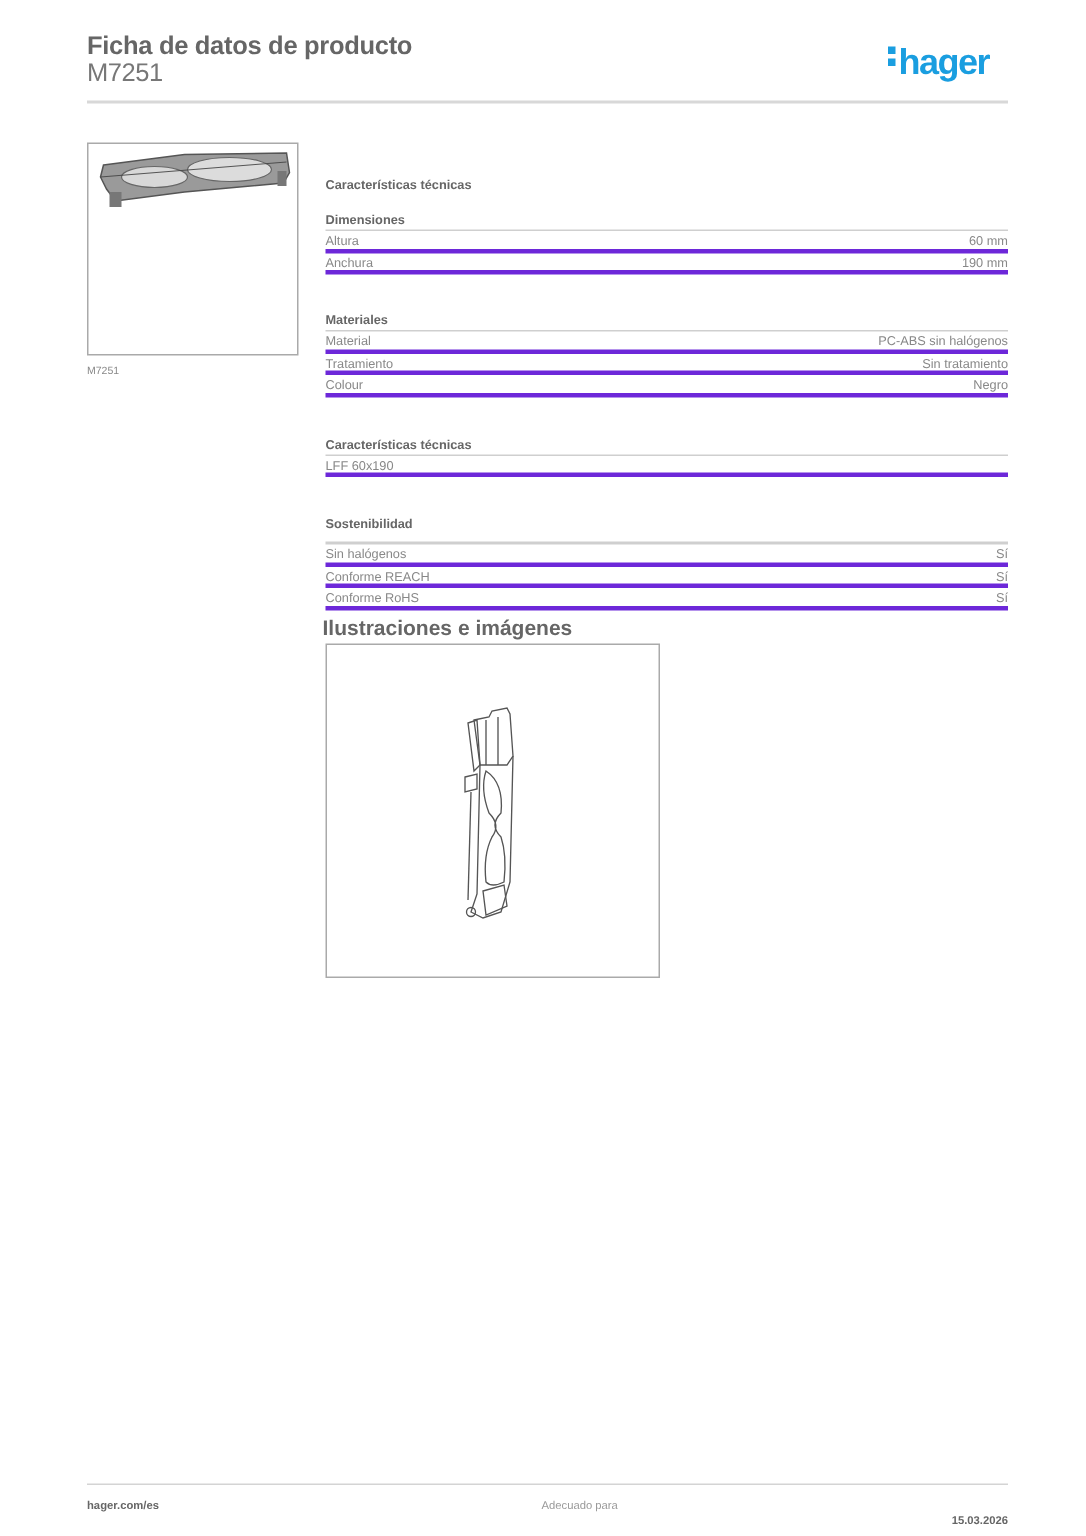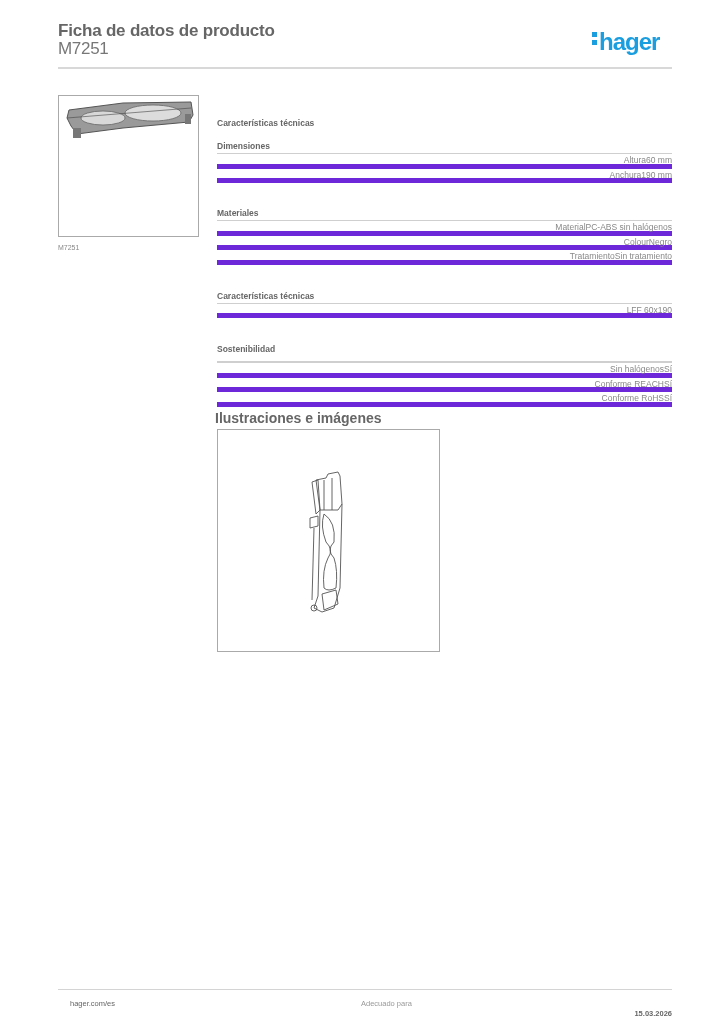--- a/index.html
+++ b/index.html
@@ -15,29 +15,29 @@
 
   .thumb-box { position: absolute; left: 58px; top: 95px; width: 141px; height: 142px; border: 1px solid #aaa; background: #fff; }
   .thumb-box svg { position: absolute; left: 4px; top: 4px; }
   .thumb-caption { position: absolute; left: 58px; top: 244px; font-size: 7px; color: #888; }
 
   .main { position: absolute; left: 217px; top: 96px; width: 455px; }
   .product-desc { font-size: 8.5px; font-weight: bold; color: #666; height: 12px; }
 
   .section-heading { font-size: 8.5px; font-weight: bold; color: #666; }
   .block-title { font-size: 8.5px; font-weight: bold; color: #666; padding-bottom: 2px; border-bottom: 1px solid #cfcfcf; }
-  .row { display: flex; justify-content: flex-end; font-size: 8.5px; color: #888; height: 14.5px; line-height: 13px; border-bottom: 5px solid #6d28d9; }
+  .row { display: flex; justify-content: space-between; font-size: 8.5px; color: #888; height: 14.5px; line-height: 13px; border-bottom: 3px solid #6d28d9; }
   .row .v { text-align: right; }
 
   .illus-title { position: absolute; left: 215px; top: 410px; font-size: 14px; font-weight: bold; color: #666; }
   .illus-box { position: absolute; left: 217px; top: 429px; width: 223px; height: 223px; border: 1px solid #aaa; background: #fff; }
   .illus-box svg { position: absolute; left: 80px; top: 40px; }
 
   .footer-rule { position: absolute; left: 58px; top: 989px; width: 614px; height: 1px; background: #d4d4d4; }
-  .footer-left { position: absolute; left: 58px; top: 999px; font-size: 7.5px; font-weight: normal; color: #666; margin-left: 12px; }
+  .footer-left { position: absolute; left: 58px; top: 999px; font-size: 7.5px; font-weight: bold; color: #666; }
   .footer-center { position: absolute; left: 341px; top: 999px; font-size: 7.5px; color: #999; margin-left: 20px; }
   .footer-right { position: absolute; right: 52px; top: 999px; font-size: 7.5px; font-weight: bold; color: #666; margin-top: 10px; }
 </style>
 </head>
 <body>
 
 <div class="header-title">Ficha de datos de producto</div>
 <div class="header-code">M7251</div>
 <div class="logo"><span class="colon"><i></i><i></i></span><span>hager</span></div>
 <div class="header-rule"></div>
@@ -70,26 +70,26 @@
       </div>
   </div>
 
   <div style="margin-top:25px;">
     <div class="block-title">Materiales</div>
     <div class="row">
         <span>Material</span>
         <span class="v">PC-ABS sin halógenos</span>
       </div>
     <div class="row">
+        <span>Tratamiento</span>
+        <span class="v">Sin tratamiento</span>
+      </div>
+    <div class="row">
         <span>Colour</span>
         <span class="v">Negro</span>
-      </div>
-    <div class="row">
-        <span>Tratamiento</span>
-        <span class="v">Sin tratamiento</span>
       </div>
   </div>
 
   <div style="margin-top:26px;">
     <div class="block-title">Características técnicas</div>
     <div class="row">
         <span>LFF 60x190</span>
         <span class="v"></span>
       </div>
   </div>

